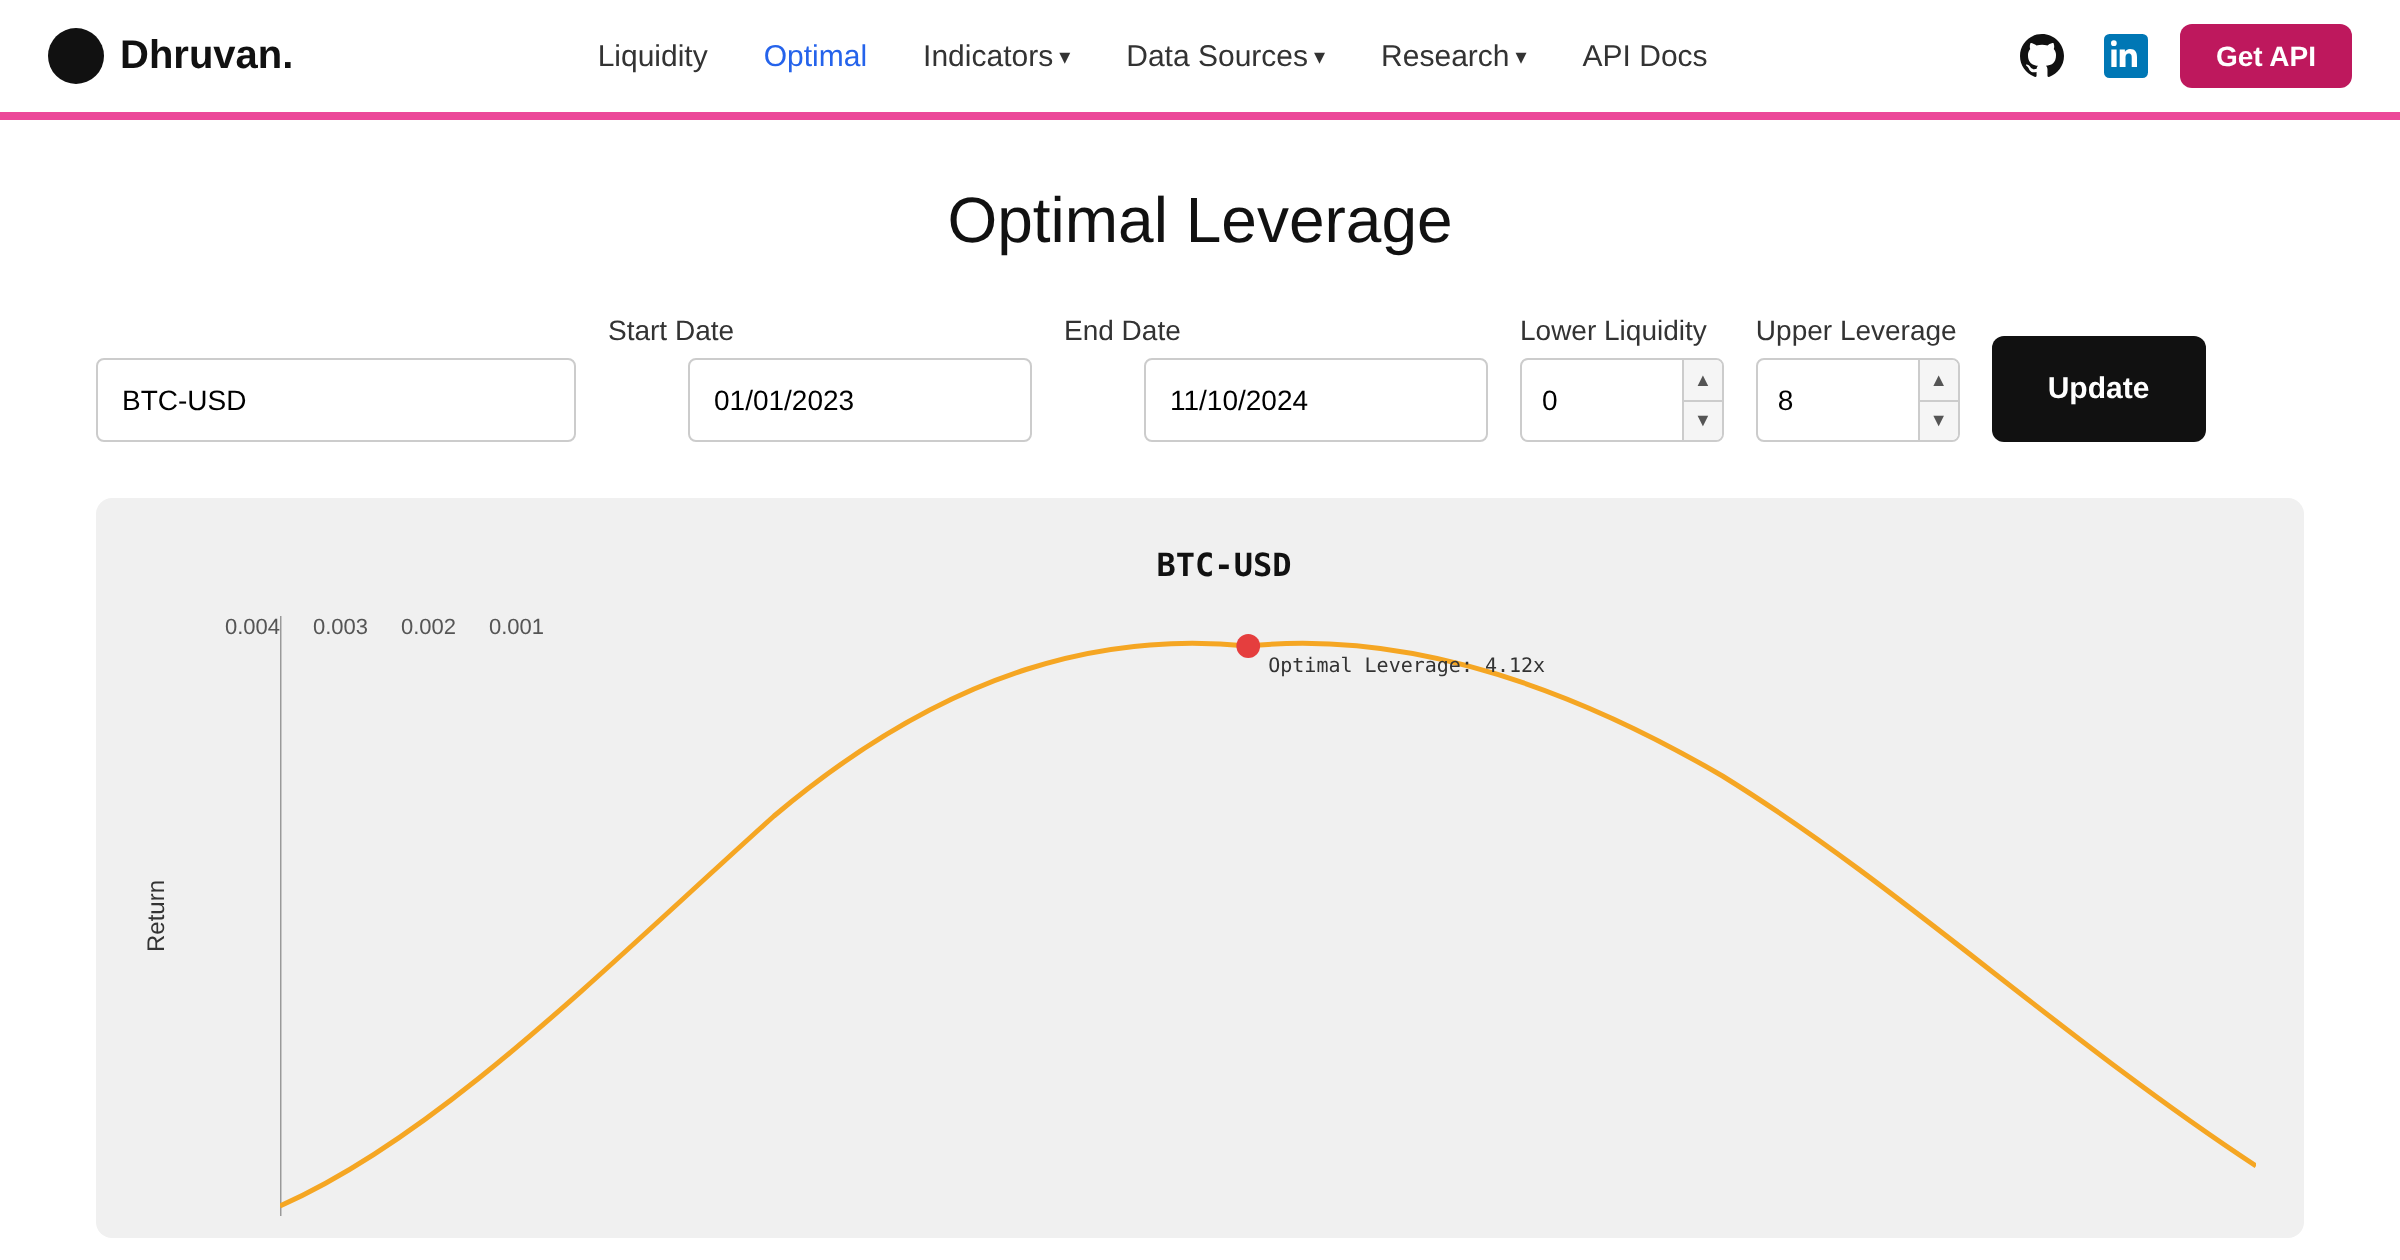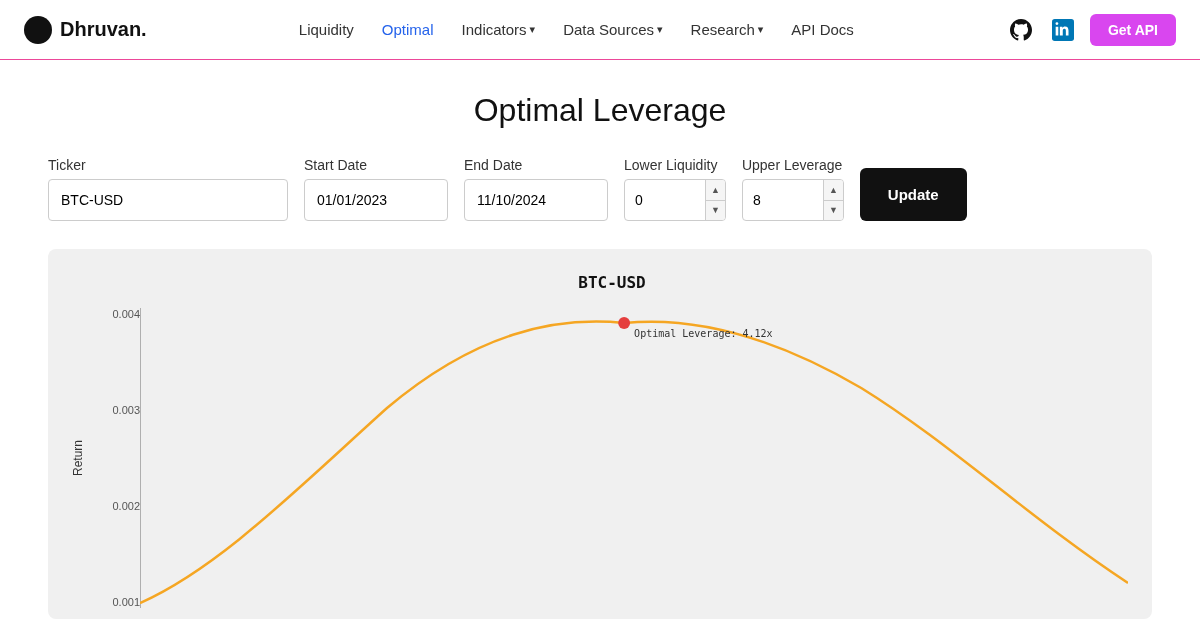--- a/index.html
+++ b/index.html
@@ -1,51 +1,51 @@
 <!DOCTYPE html>
 <html><head>
   <meta charset="utf-8">
   <style>
     * { box-sizing: border-box; margin: 0; padding: 0; }
     body { font-family: -apple-system, BlinkMacSystemFont, 'Segoe UI', Arial, sans-serif; background: #fff; color: #111; }
 
     
     nav {
       display: flex; align-items: center; justify-content: space-between;
-      padding: 0 24px; height: 60px; border-bottom: 1px solid #ec4899;
+      padding: 0 24px; height: 60px; border-bottom: 4px solid #ec4899;
     }
     .nav-logo { display: flex; align-items: center; gap: 8px; font-size: 20px; font-weight: 700; }
     .nav-logo .dot { width: 28px; height: 28px; background: #111; border-radius: 50%; }
     .nav-links { display: flex; align-items: center; gap: 28px; font-size: 15px; }
     .nav-links a { text-decoration: none; color: #333; cursor: pointer; }
     .nav-links a.active { color: #2563eb; font-weight: 500; }
     .nav-links .dropdown { display: flex; align-items: center; gap: 3px; cursor: pointer; color: #333; text-align: center; }
     .nav-links .dropdown .chevron { font-size: 11px; }
     .nav-right { display: flex; align-items: center; gap: 12px; }
     .nav-icon { width: 30px; height: 30px; display: flex; align-items: center; justify-content: center; cursor: pointer; }
     .github-icon svg, .linkedin-icon svg { width: 22px; height: 22px; }
     .btn-get-api {
-      background: #d946ef; color: #fff; border: none; border-radius: 6px;
+      background: #be185d; color: #fff; border: none; border-radius: 6px;
       padding: 8px 18px; font-size: 14px; font-weight: 600; cursor: pointer;
     }
 
     
     .main { padding: 32px 48px; }
     .page-title { text-align: center; font-size: 32px; font-weight: 500; margin-bottom: 28px; }
 
     
     .controls { display: flex; align-items: flex-end; gap: 16px; margin-bottom: 28px; }
     .control-group { display: flex; flex-direction: column; gap: 6px; }
     .control-group label { font-size: 14px; color: #333; }
     .control-group input[type="text"], .control-group input[type="date"] {
       border: 1px solid #ccc; border-radius: 4px; padding: 8px 12px;
       font-size: 14px; height: 42px;
     }
     .ticker-input { width: 240px; }
-    .date-input { width: 144px; }
+    .date-input { width: 172px; margin-left: 40px; }
     .number-input-wrapper {
       display: flex; align-items: center;
       border: 1px solid #ccc; border-radius: 4px; height: 42px; overflow: hidden;
     }
     .number-input-wrapper input[type="number"] {
       border: none; outline: none; padding: 8px 10px;
       font-size: 14px; width: 80px; -moz-appearance: textfield;
     }
     .number-input-wrapper input[type="number"]::-webkit-outer-spin-button,
     .number-input-wrapper input[type="number"]::-webkit-inner-spin-button { -webkit-appearance: none; }
@@ -64,21 +64,21 @@
       position: relative; min-height: 370px;
     }
     .chart-title { text-align: center; font-size: 16px; font-weight: 700; margin-bottom: 16px; font-family: monospace; }
     .chart-inner { position: relative; width: 100%; height: 300px; }
     
     .y-axis-label {
       position: absolute; left: -36px; top: 50%; transform: translateY(-50%) rotate(-90deg);
       font-size: 12px; color: #333; white-space: nowrap;
     }
     
-    .y-ticks { position: absolute; left: 0; top: 0; height: 100%; display: flex; flex-direction: column; justify-content: space-between; }
+    .y-ticks { position: absolute; left: 0; top: 0; height: 100%; display: flex; flex-direction: row; justify-content: space-between; }
     .y-tick { font-size: 11px; color: #555; text-align: right; width: 44px; }
     
     .chart-svg-wrapper { position: absolute; left: 44px; top: 0; right: 0; bottom: 0; }
     .chart-svg-wrapper svg { width: 100%; height: 100%; }
 
     
     .optimal-label {
       position: absolute;
       font-size: 11px;
       color: #333;
@@ -126,21 +126,20 @@
     </div>
     <button class="btn-get-api">Get API</button>
   </div>
 </nav>
 
 <div class="main">
   <h1 class="page-title">Optimal Leverage</h1>
 
   <div class="controls">
     <div class="control-group">
-      <label>Ticker</label>
       <input class="ticker-input" type="text" value="BTC-USD" style="">
     </div>
     <div class="control-group">
       <label>Start Date</label>
       <input class="date-input" type="text" value="01/01/2023" style="">
     </div>
     <div class="control-group">
       <label>End Date</label>
       <input class="date-input" type="text" value="11/10/2024" style="">
     </div>

